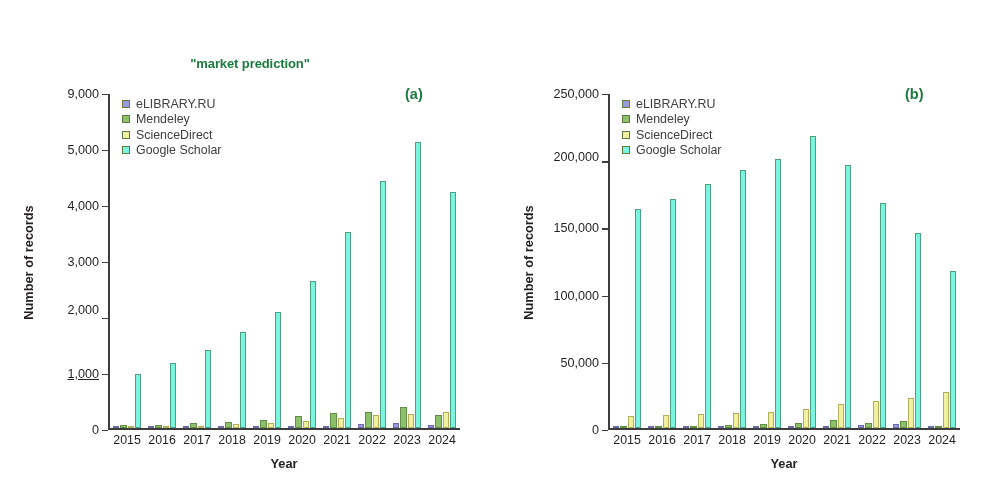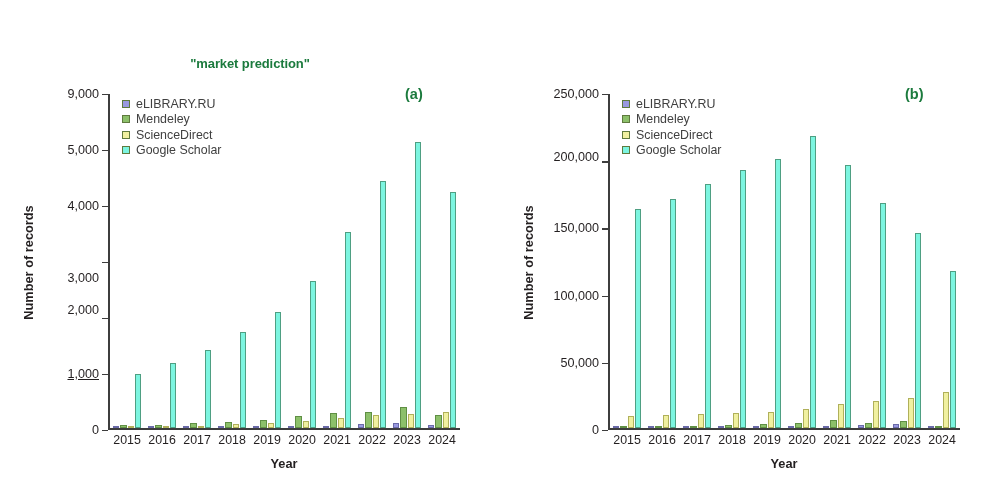--- a/index.html
+++ b/index.html
@@ -195,21 +195,21 @@
               <div class="xlab">2024</div>
             </div>
           </div>
       <div class="ytick" style="top: 336px;"></div>
           <div class="ylabel-txt" style="top: 336px;">0</div>
           <div class="ytick" style="top: 280px;"></div>
           <div class="ylabel-txt" style="top: 280px; text-decoration: underline;">1,000</div>
           <div class="ytick" style="top: 224px;"></div>
           <div class="ylabel-txt" style="top: 216px;">2,000</div>
           <div class="ytick" style="top: 168px;"></div>
-          <div class="ylabel-txt" style="top: 184px;">3,000</div>
+          <div class="ylabel-txt" style="top: 168px;">3,000</div>
           <div class="ytick" style="top: 112px;"></div>
           <div class="ylabel-txt" style="top: 112px;">4,000</div>
           <div class="ytick" style="top: 56px;"></div>
           <div class="ylabel-txt" style="top: 56px;">5,000</div>
           <div class="ytick" style="top: 0px;"></div>
           <div class="ylabel-txt" style="top: 0px;">9,000</div>
         </div>
       <div class="xtitle">Year</div>
     </div>
 

